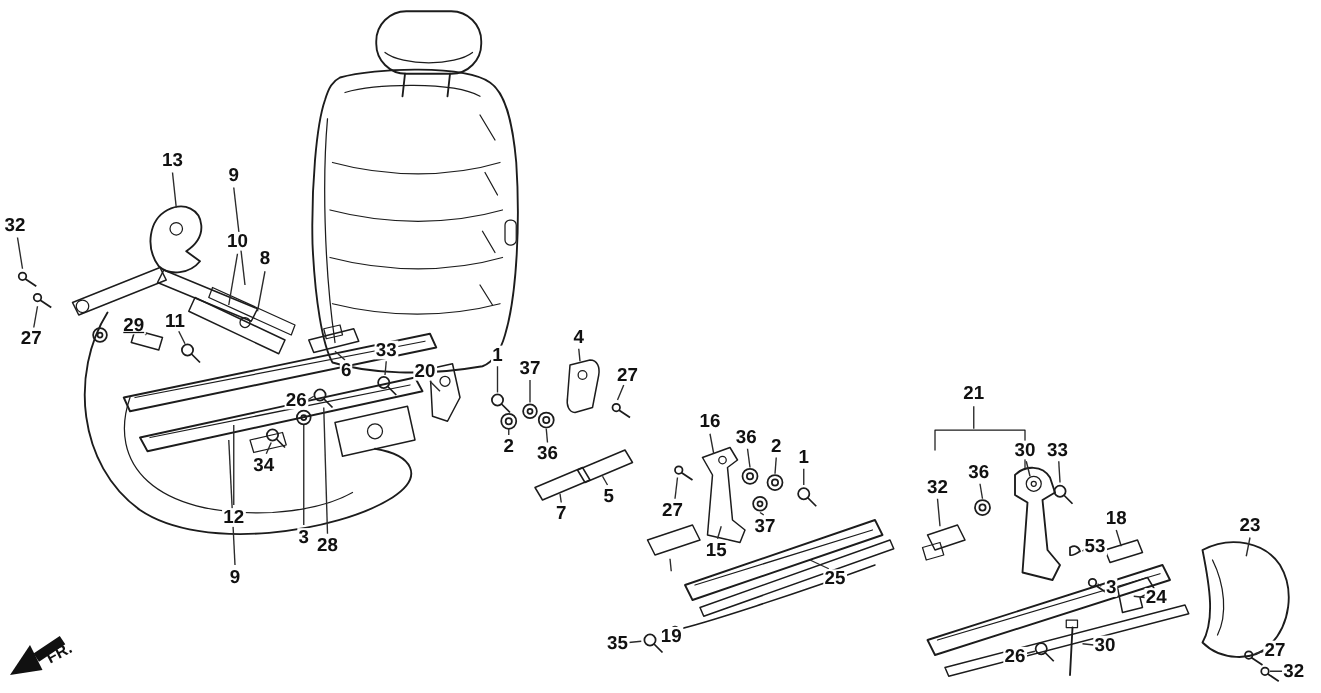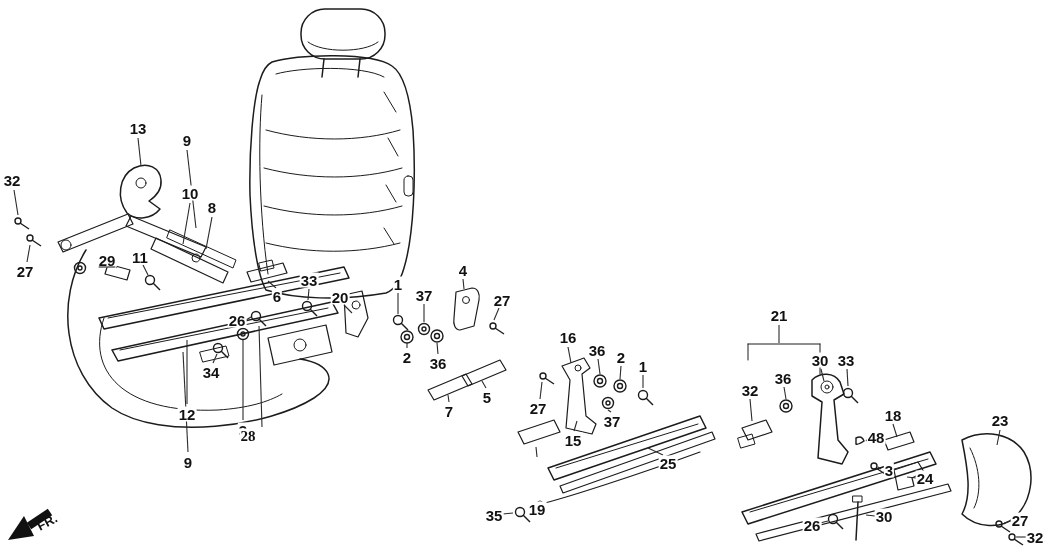--- a/index.html
+++ b/index.html
@@ -281,39 +281,39 @@
       <div class="callout" style="left: 463px; top: 270px;">4</div>
       <div class="callout" style="left: 502px; top: 300px;">27</div>
       <div class="callout" style="left: 237px; top: 320px;">26</div>
       <div class="callout" style="left: 407px; top: 357px;">2</div>
       <div class="callout" style="left: 438px; top: 363px;">36</div>
       <div class="callout" style="left: 211px; top: 372px;">34</div>
       <div class="callout" style="left: 487px; top: 397px;">5</div>
       <div class="callout" style="left: 449px; top: 411px;">7</div>
       <div class="callout" style="left: 187px; top: 414px;">12</div>
       <div class="callout" style="left: 243px; top: 430px;">3</div>
-      <div class="callout" style="left: 248px; top: 436px; font-family: Liberation Serif, serif;">28</div>
+      <div class="callout" style="left: 262px; top: 436px;">28</div>
       <div class="callout" style="left: 188px; top: 462px;">9</div>
       <div class="callout" style="left: 568px; top: 337px;">16</div>
       <div class="callout" style="left: 597px; top: 350px;">36</div>
       <div class="callout" style="left: 621px; top: 357px;">2</div>
       <div class="callout" style="left: 643px; top: 366px;">1</div>
       <div class="callout" style="left: 538px; top: 408px;">27</div>
       <div class="callout" style="left: 612px; top: 421px;">37</div>
       <div class="callout" style="left: 573px; top: 440px;">15</div>
       <div class="callout" style="left: 537px; top: 466px; margin-top: 43px;">19</div>
       <div class="callout" style="left: 668px; top: 463px; text-align: center;">25</div>
       <div class="callout" style="left: 494px; top: 515px;">35</div>
       <div class="callout" style="left: 779px; top: 315px;">21</div>
       <div class="callout" style="left: 750px; top: 390px;">32</div>
       <div class="callout" style="left: 783px; top: 378px;">36</div>
       <div class="callout" style="left: 820px; top: 360px;">30</div>
       <div class="callout" style="left: 846px; top: 360px;">33</div>
       <div class="callout" style="left: 893px; top: 415px;">18</div>
-      <div class="callout" style="left: 876px; top: 437px;">48</div>
+      <div class="callout" style="left: 876px; top: 437px;">53</div>
       <div class="callout" style="left: 1000px; top: 420px;">23</div>
       <div class="callout" style="left: 889px; top: 470px;">3</div>
       <div class="callout" style="left: 925px; top: 478px;">24</div>
       <div class="callout" style="left: 812px; top: 525px;">26</div>
       <div class="callout" style="left: 884px; top: 516px;">30</div>
       <div class="callout" style="left: 1020px; top: 520px;">27</div>
       <div class="callout" style="left: 1035px; top: 537px;">32</div>
     </div>
 </div>
 

